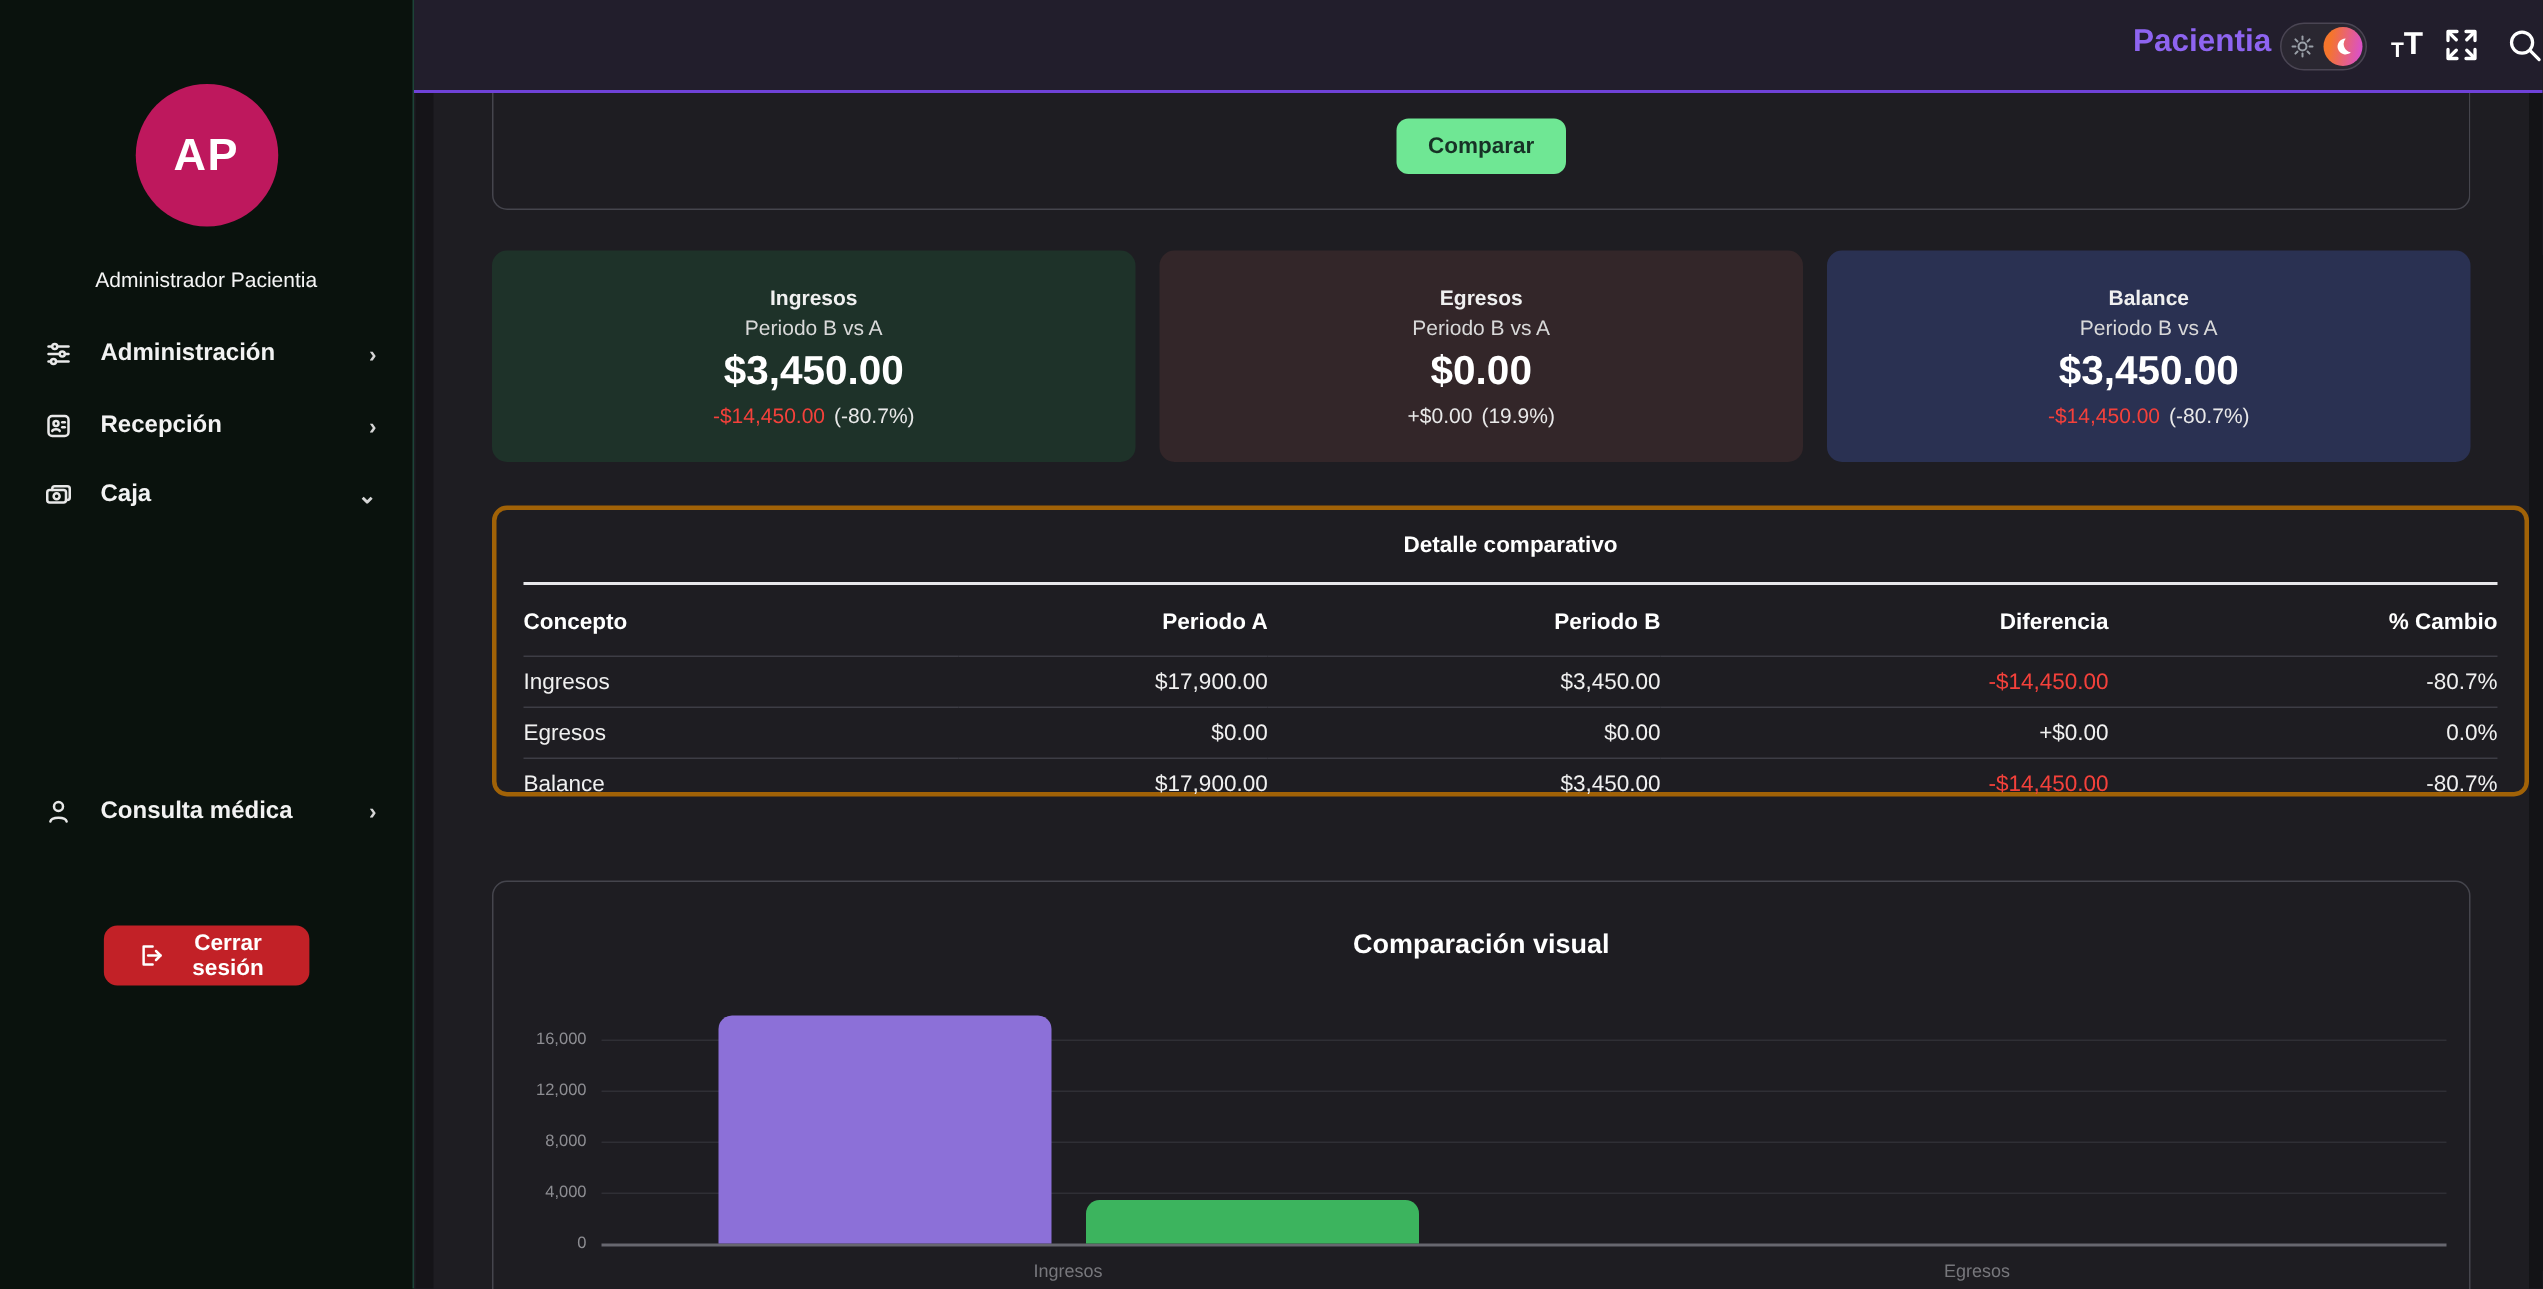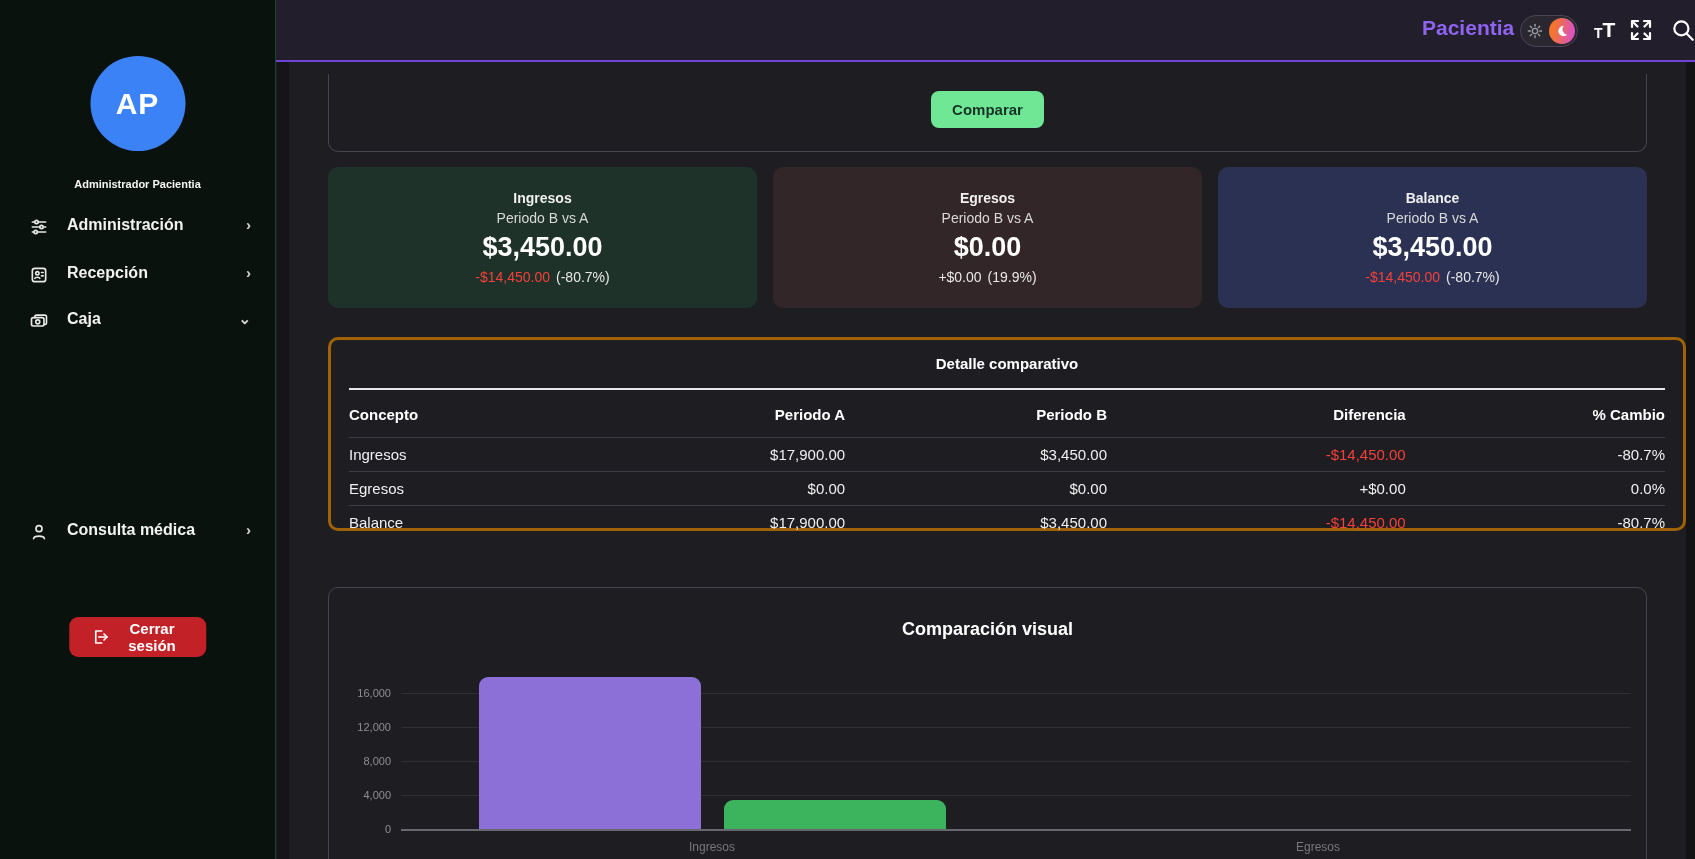--- a/index.html
+++ b/index.html
@@ -3,27 +3,27 @@
 <meta charset="utf-8">
 <style>
   * { margin:0; padding:0; box-sizing:border-box; }
   html,body { width:1695px; height:859px; overflow:hidden; background:#1e1d22;
     font-family:"Liberation Sans", sans-serif; color:#f2f2f2; }
 
   
   .sidebar { position:fixed; left:0; top:0; width:276px; height:859px;
     background:#0a120d; border-right:1px solid #1d4338; z-index:30; }
   .avatar { position:absolute; top:56px; left:50%; transform:translateX(-50%);
-    width:95px; height:95px; border-radius:50%; background:#3b82f6;
+    width:95px; height:95px; border-radius:50%; background:#be185d;
     display:flex; align-items:center; justify-content:center;
     font-size:30px; font-weight:bold; color:#fff; letter-spacing:1px; }
   .username { position:absolute; top:178px; width:100%; text-align:center;
-    font-size:11px; font-weight:bold; color:#f5f5f5; }
+    font-size:14px; font-weight:normal; color:#f5f5f5; }
   .nav-item { position:absolute; left:0; width:100%; height:40px;
-    display:flex; padding-left:28px; cursor:pointer;
+    display:flex; align-items:center; padding-left:28px; cursor:pointer;
     font-size:16px; font-weight:bold; color:#f2f2f2; }
   .nav-item .nav-icon { width:22px; height:22px; margin-right:17px; display:flex;
     align-items:center; justify-content:center; color:#e8e8e8; }
   .nav-item .chev { position:absolute; right:24px; color:#d6d6d6; font-size:15px; font-weight:bold; }
   .sub-item { position:absolute; left:0; width:100%; height:40px; display:flex;
     align-items:center; padding-left:52px; cursor:pointer;
     font-size:16px; font-weight:bold; color:#a8adaa; }
   .sub-item .nav-icon { width:24px; height:24px; margin-right:13px; display:flex;
     align-items:center; justify-content:center; }
   .sub-item.active { left:11px; width:254px; height:61px; border-radius:9px;
@@ -55,21 +55,21 @@
   .expand-btn { left:1353px; top:18px; }
   .search-btn { left:1394px; top:17px; }
 
   
   .main { position:absolute; left:276px; top:62px; width:1419px; height:797px; }
   .left-strip { position:absolute; left:1px; top:0; width:12px; height:797px; background:#151418; }
   .right-strip { position:absolute; right:0; top:0; width:9px; height:797px; background:#131316; }
 
   .compare-panel { position:absolute; left:52px; top:0; width:1319px; height:78px;
     border:1px solid #45454d; border-top:none; border-radius:0 0 10px 10px;
-    display:flex; justify-content:center;margin-top:12px; }
+    display:flex; justify-content:center; }
   .compare-btn { margin-top:17px; height:37px; padding:0 21px; background:#6fe794;
     color:#173226; border:none; border-radius:8px; font-size:15px; font-weight:bold;
     cursor:pointer; font-family:inherit; }
 
   .cards-row { position:absolute; left:52px; top:105px; width:1319px; height:141px;
     display:flex; gap:16px; }
   .stat-card { flex:1; border-radius:10px; display:flex; flex-direction:column;
     align-items:center; justify-content:center; text-align:center; gap:4px; }
   .card-0 { background:#1e3229; }
   .card-1 { background:#332629; }

